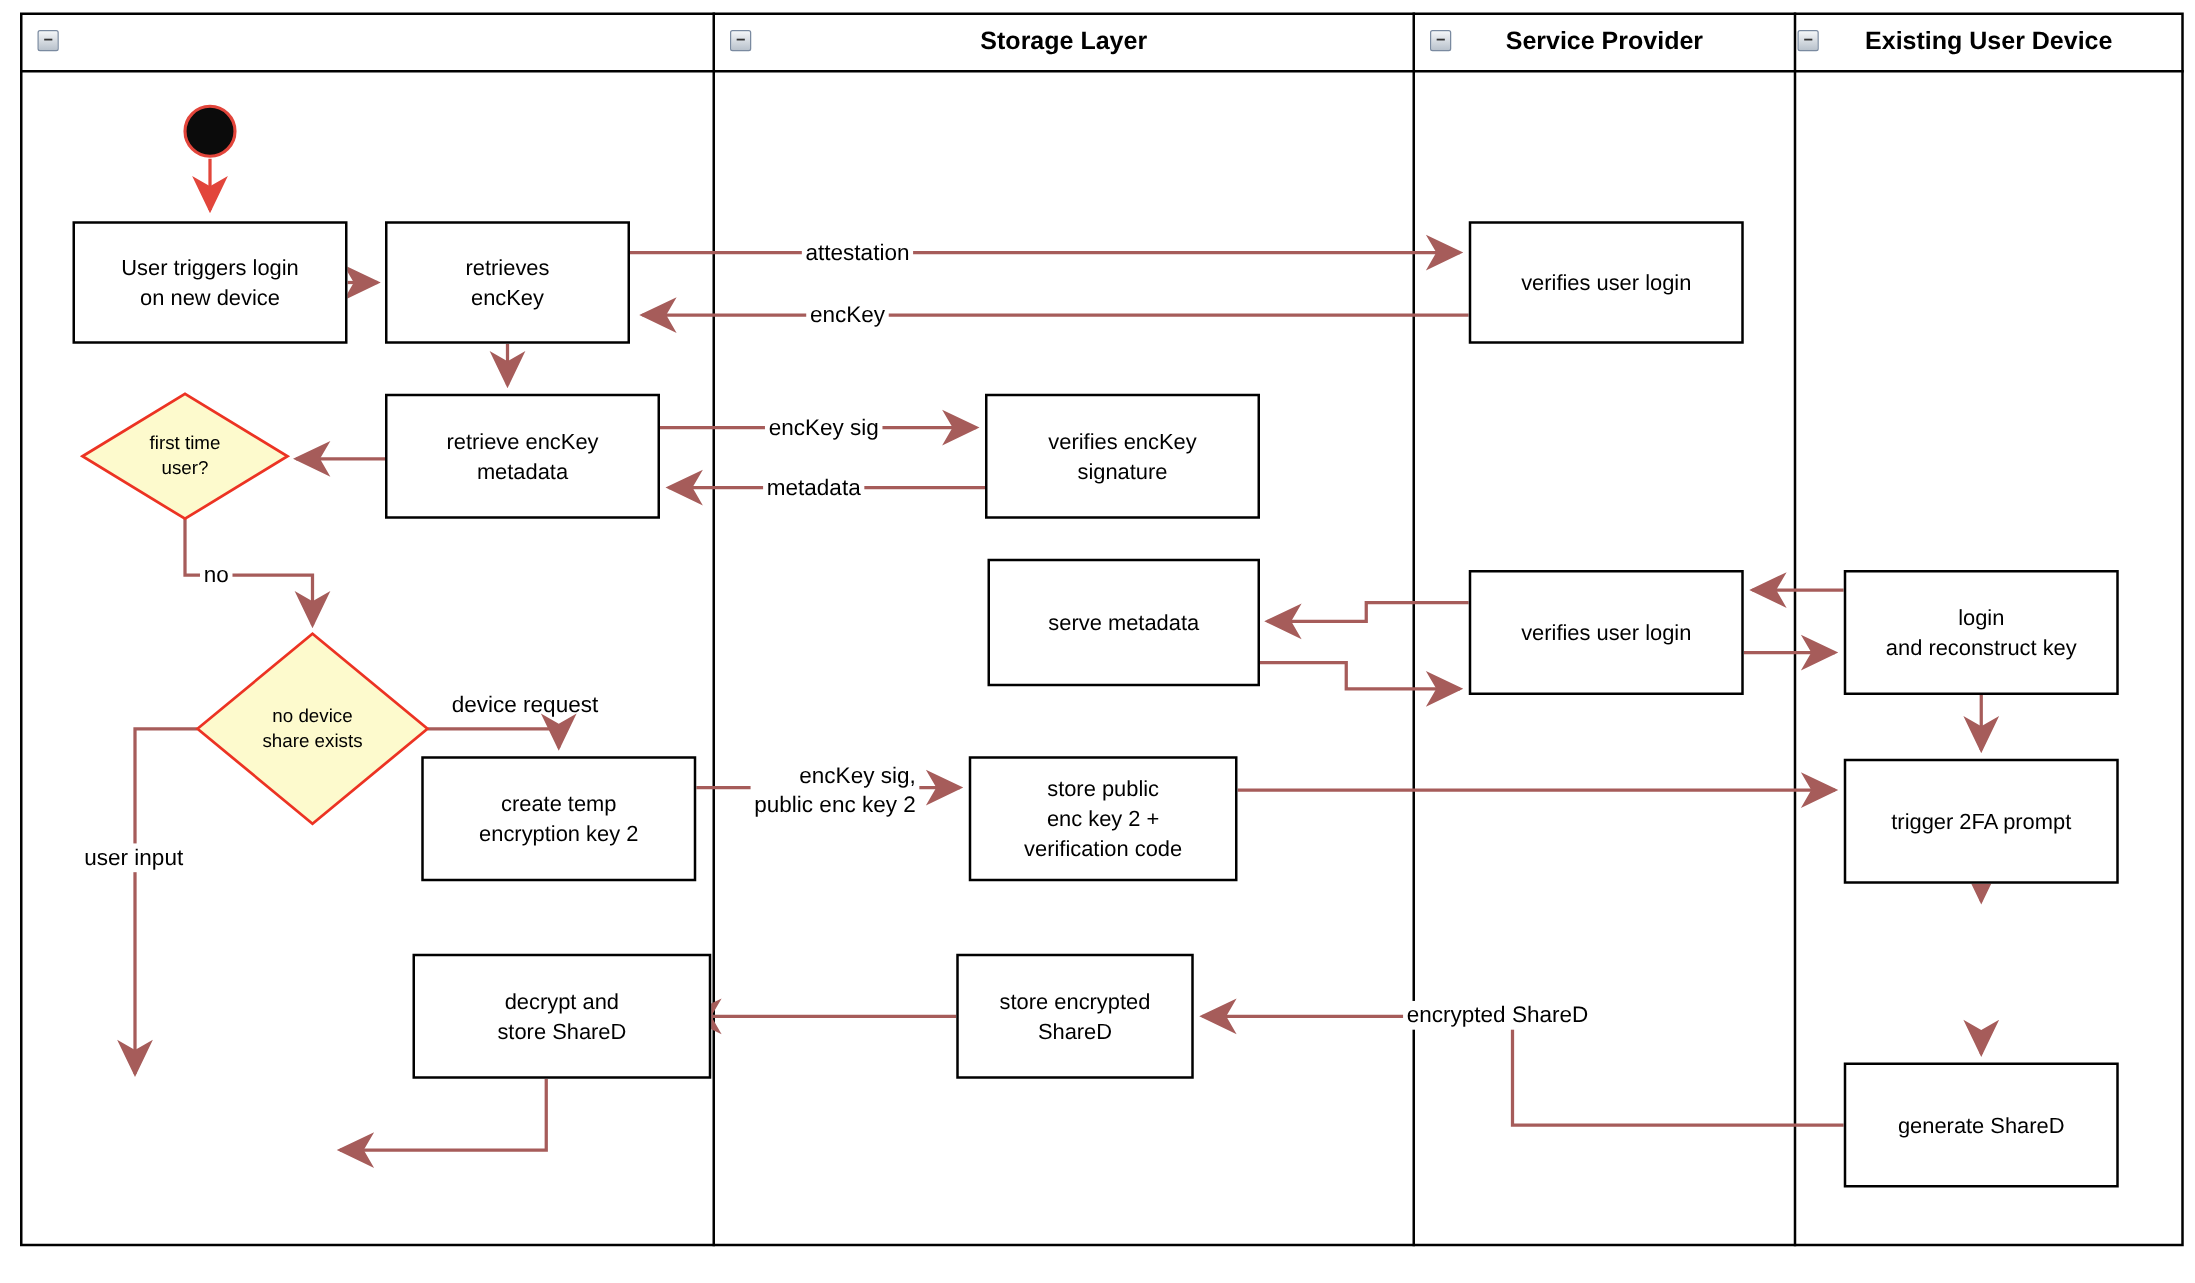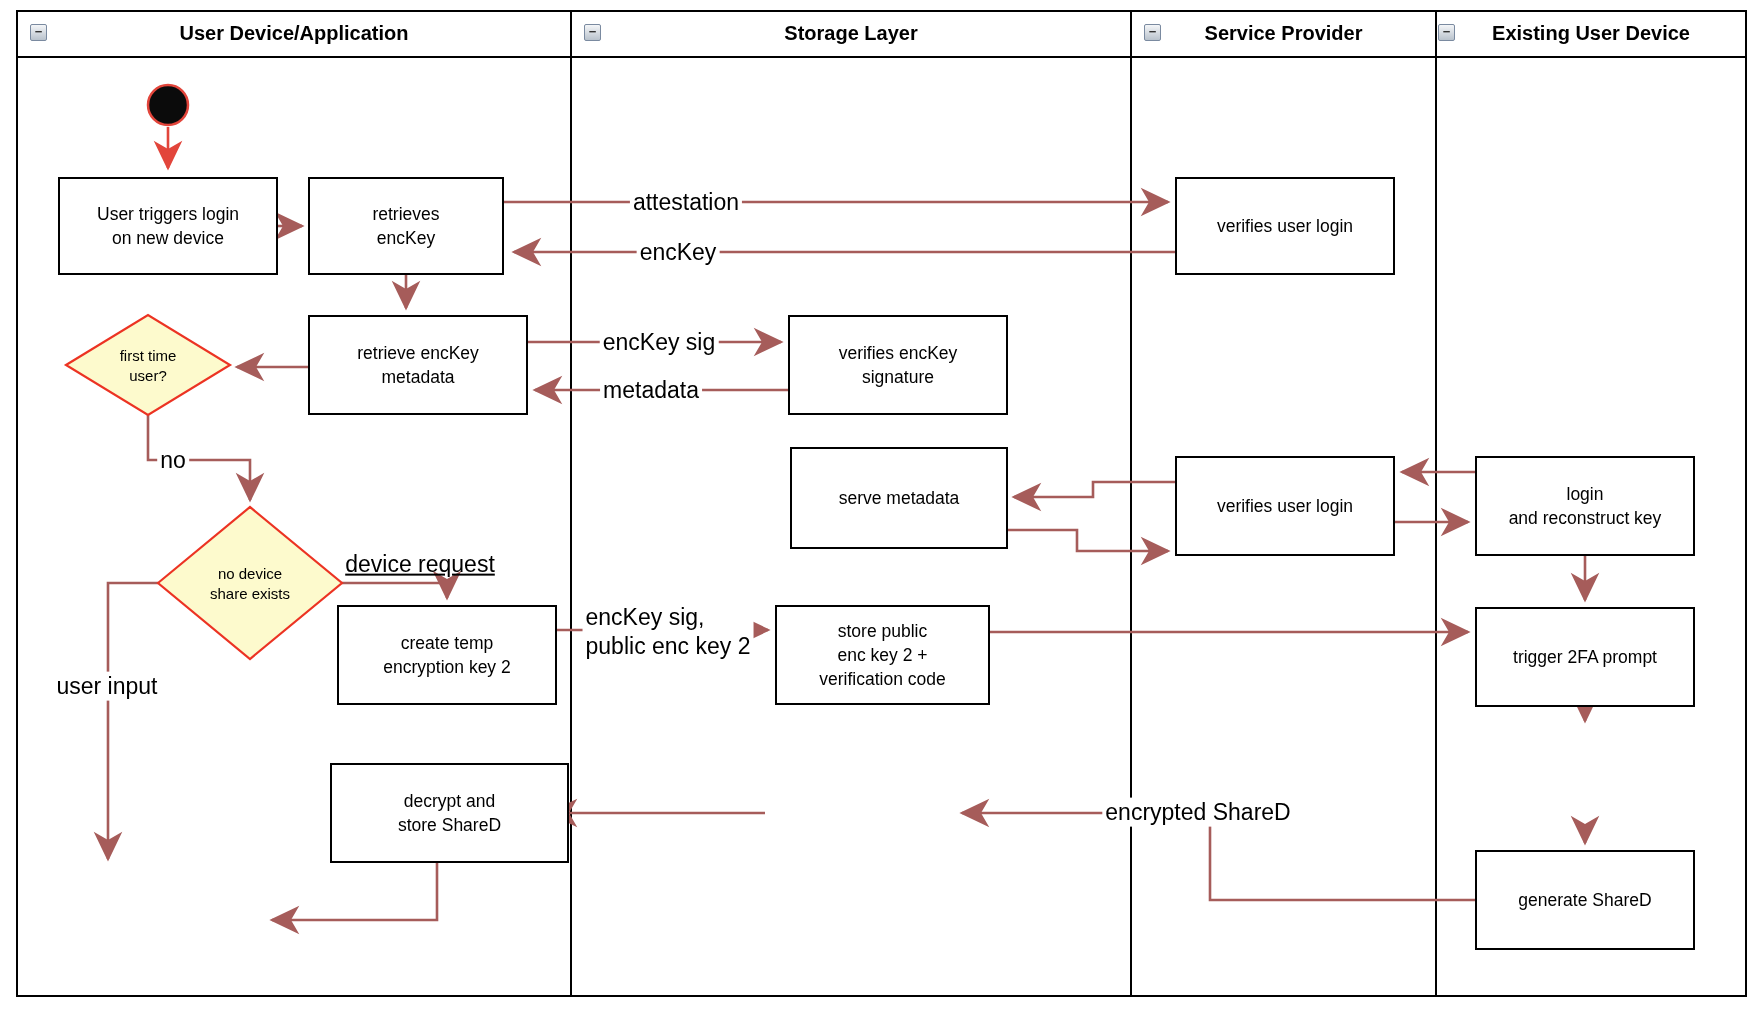--- a/index.html
+++ b/index.html
@@ -15,36 +15,35 @@
                 background:linear-gradient(#f4f6f8,#b9c2cc);border-radius:2px;
                 font-size:13px;line-height:13px;text-align:center;color:#333;cursor:pointer;
                 font-weight:bold;}
   
   .node{position:absolute;border:2.5px solid #000;background:#fff;display:flex;align-items:center;
         justify-content:center;text-align:center;font-size:17.5px;line-height:1.38;
         white-space:pre-line;z-index:3;box-sizing:border-box;}
   .dlabel{position:absolute;transform:translate(-50%,-50%);text-align:center;font-size:15px;
           line-height:1.3;white-space:pre-line;z-index:3;}
   .elabel{position:absolute;transform:translate(-50%,-50%);background:#fff;padding:0 3px;
-          font-size:23px;line-height:1.25;text-align:left;white-space:pre-line;z-index:2;}
-  .elabel.nobg{background:transparent;text-decoration:underline;}
+          font-size:18px;line-height:1.25;text-align:right;white-space:pre-line;z-index:2;}
+  .elabel.nobg{background:transparent;}
   svg.wires{position:absolute;left:0;top:0;z-index:1;}
 </style>
 </head>
 <body>
 
 <div class="canvas">
 
   <div class="frame"></div>
   <div class="hline"></div>
   <div class="vline" style="left:570px"></div>
   <div class="vline" style="left:1130px"></div>
   <div class="vline" style="left:1435px"></div>
 
-  <div class="lane-title" style="left:18px;width:552px">User Device/Application</div>
   <div class="lane-title" style="left:572px;width:558px">Storage Layer</div>
   <div class="lane-title" style="left:1132px;width:303px">Service Provider</div>
   <div class="lane-title" style="left:1437px;width:308px">Existing User Device</div>
 
   <div class="collapse-btn" style="left:30px">−</div>
   <div class="collapse-btn" style="left:584px">−</div>
   <div class="collapse-btn" style="left:1144px">−</div>
   <div class="collapse-btn" style="left:1438px">−</div>
 
   <svg class="wires" width="1756" height="1026">
@@ -103,20 +102,22 @@
   <div class="node" style="left:790px;top:447px;width:218px;height:102px">serve metadata</div>
   <div class="node" style="left:1175px;top:456px;width:220px;height:100px">verifies user login</div>
   <div class="node" style="left:1475px;top:456px;width:220px;height:100px">login
 and reconstruct key</div>
   <div class="node" style="left:337px;top:605px;width:220px;height:100px">create temp
 encryption key 2</div>
   <div class="node" style="left:775px;top:605px;width:215px;height:100px">store public
 enc key 2 +
 verification code</div>
   <div class="node" style="left:1475px;top:607px;width:220px;height:100px">trigger 2FA prompt</div>
+  <div class="node" style="left:765px;top:763px;width:190px;height:100px">store encrypted
+ShareD</div>
   <div class="node" style="left:330px;top:763px;width:239px;height:100px">decrypt and
 store ShareD</div>
   <div class="node" style="left:1475px;top:850px;width:220px;height:100px">generate ShareD</div>
 
   <div class="elabel" style="left:686px;top:202px">attestation</div>
   <div class="elabel" style="left:678px;top:252px">encKey</div>
   <div class="elabel" style="left:659px;top:342px">encKey sig</div>
   <div class="elabel" style="left:651px;top:390px">metadata</div>
   <div class="elabel" style="left:173px;top:460px">no</div>
   <div class="elabel nobg" style="left:420px;top:564px">device request</div>

